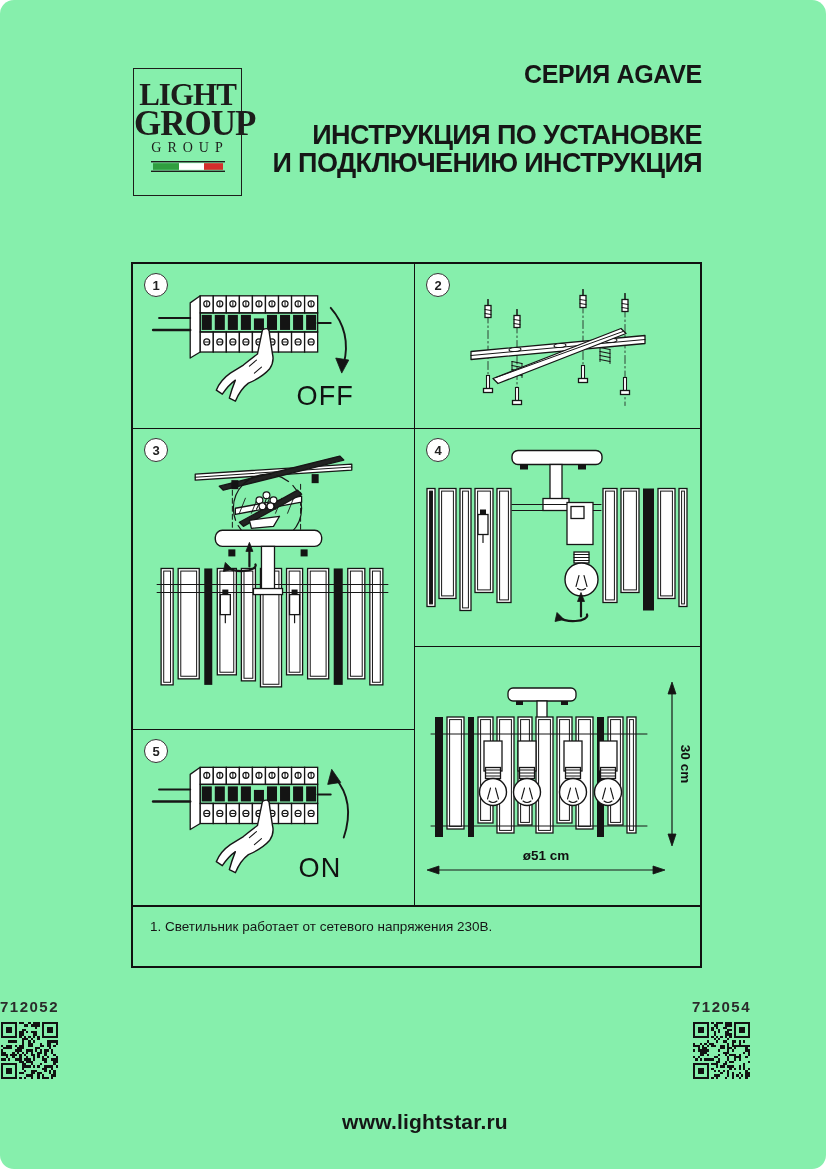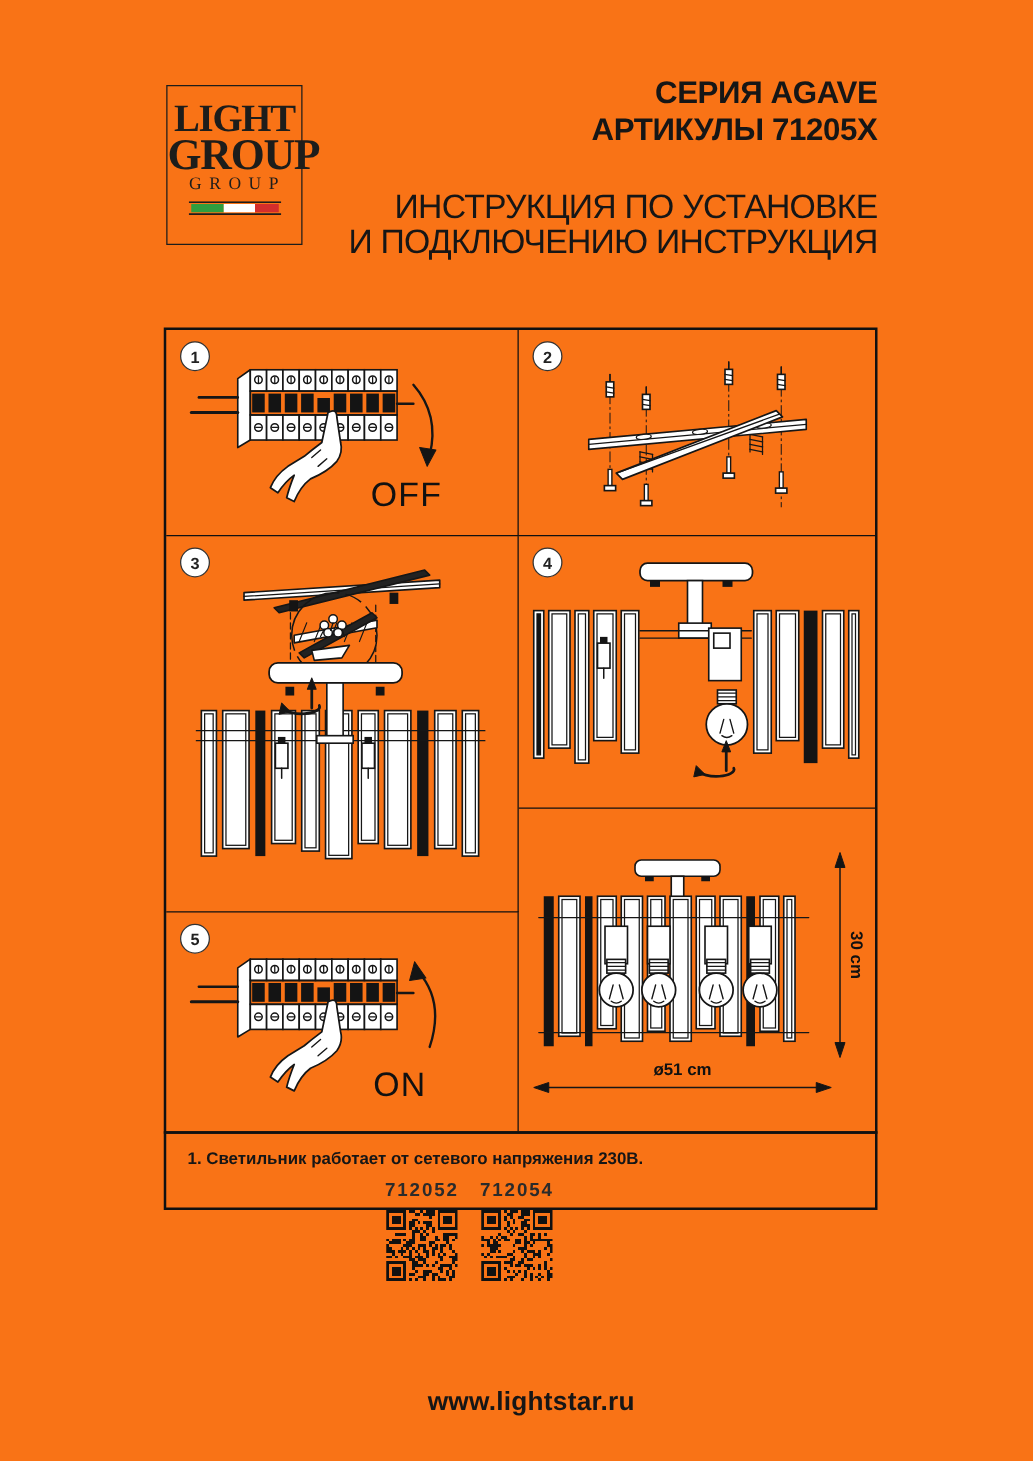--- a/index.html
+++ b/index.html
@@ -1,33 +1,33 @@
 <!DOCTYPE html>
 <html><head>
 <meta charset="utf-8">
 <style>
   html,body{margin:0;padding:0;background:#fff;}
-  .page{position:relative;width:826px;height:1169px;background:#f97316;overflow:hidden;
-        font-family:"Liberation Sans","DejaVu Sans",sans-serif;color:#1a1a1a;}
+  .page{position:relative;width:826px;height:1169px;background:#86efac;overflow:hidden;
+        font-family:"Liberation Sans","DejaVu Sans",sans-serif;color:#1a1a1a;border-radius:14px;}
 
   
   .logo-box{position:absolute;left:133px;top:68px;width:109px;height:128px;
             border:1.7px solid #1d1d1b;box-sizing:border-box;text-align:center;}
   .logo-light{margin-top:11px;font:700 31px "Liberation Serif","DejaVu Serif",serif;
               line-height:30px;letter-spacing:-1px;color:#1d1d1b;}
   .logo-star{font:700 35px "Liberation Serif","DejaVu Serif",serif;line-height:28px;
              letter-spacing:-1px;color:#1d1d1b;}
   .logo-group{font:400 14px "Liberation Serif","DejaVu Serif",serif;line-height:16px;
               letter-spacing:6px;padding-left:5px;margin-top:2px;color:#1d1d1b;}
   .logo-flag{display:block;margin:5px auto 0 auto;}
 
   .title-block{position:absolute;right:124px;top:59px;text-align:right;}
   .title-sm{font-weight:700;font-size:25px;line-height:30px;letter-spacing:-0.3px;color:#161616;}
   .title-gap{height:32px;}
-  .title-lg{font-weight:400;font-size:27px;line-height:28px;letter-spacing:-0.6px;color:#161616;}
+  .title-lg{font-weight:700;font-size:27px;line-height:28px;letter-spacing:-0.6px;color:#161616;}
 
   
   .grid{position:absolute;left:131px;top:262px;width:571px;height:645px;
         border:2px solid #111;box-sizing:border-box;}
   .panel{position:absolute;box-sizing:border-box;}
   .br{border-right:1.5px solid #111;}
   .bb{border-bottom:1.5px solid #111;}
   .p1{left:0;top:0;width:282px;height:165px;}
   .p2{left:282px;top:0;width:285px;height:165px;}
   .p3{left:0;top:165px;width:282px;height:301px;}
@@ -39,24 +39,24 @@
   .step-circle{position:absolute;left:11px;top:9px;width:22px;height:22px;border:1.6px solid #333;
                border-radius:50%;display:flex;align-items:center;justify-content:center;
                font:700 13px "Liberation Sans",sans-serif;color:#222;background:#fff;z-index:2;}
 
   .big-t{font-family:"Liberation Sans",sans-serif;font-size:27px;font-weight:500;fill:#111;letter-spacing:1px;}
   .dim-t{font-family:"Liberation Sans",sans-serif;font-size:13.5px;font-weight:700;fill:#111;}
 
   
   .notes{position:absolute;left:131px;top:905px;width:571px;height:63px;border:2px solid #111;
          box-sizing:border-box;padding:10px 0 0 17px;}
-  .note-line{font-size:13.5px;line-height:20.5px;color:#161616;font-weight:bold;}
+  .note-line{font-size:13.5px;line-height:20.5px;color:#161616;}
 
   
-  .qr-row{position:absolute;left:0;top:944px;width:750px;display:flex;justify-content:center;gap:18px;}
+  .qr-row{position:absolute;left:0;top:998px;width:750px;display:flex;justify-content:space-between;gap:18px;}
   .qr-item{width:58px;text-align:center;}
   .qr-label{font:700 15px "Liberation Sans",sans-serif;letter-spacing:1.5px;color:#2b2b2b;margin-bottom:7px;}
   .qr-svg{display:block;margin:0 auto;shape-rendering:crispEdges;}
 
   
   .footer{position:absolute;left:12px;top:1110px;width:826px;text-align:center;
           font:700 21px "Liberation Sans",sans-serif;letter-spacing:0.2px;color:#161616;}
 </style>
 </head>
 <body>
@@ -71,21 +71,20 @@
       <rect x="0" y="0" width="74" height="1.4" fill="#1d1d1b"></rect>
       <rect x="2" y="2.2" width="26" height="6.6" fill="#2f9e3f"></rect>
       <rect x="28" y="2.2" width="25" height="6.6" fill="#ffffff"></rect>
       <rect x="53" y="2.2" width="19" height="6.6" fill="#d42e2c"></rect>
       <rect x="0" y="9.6" width="74" height="1.4" fill="#1d1d1b"></rect>
     </svg>
   </div>
 
   <div class="title-block">
     <div class="title-sm">СЕРИЯ AGAVE</div>
-    <div class="title-sm">АРТИКУЛЫ 71205X</div>
     <div class="title-gap"></div>
     <div class="title-lg">ИНСТРУКЦИЯ ПО УСТАНОВКЕ</div>
     <div class="title-lg">И ПОДКЛЮЧЕНИЮ ИНСТРУКЦИЯ</div>
   </div>
 
   <div class="grid">
 
     <div class="panel p1 br bb">
       <div class="step-circle">
           <span>1</span>

